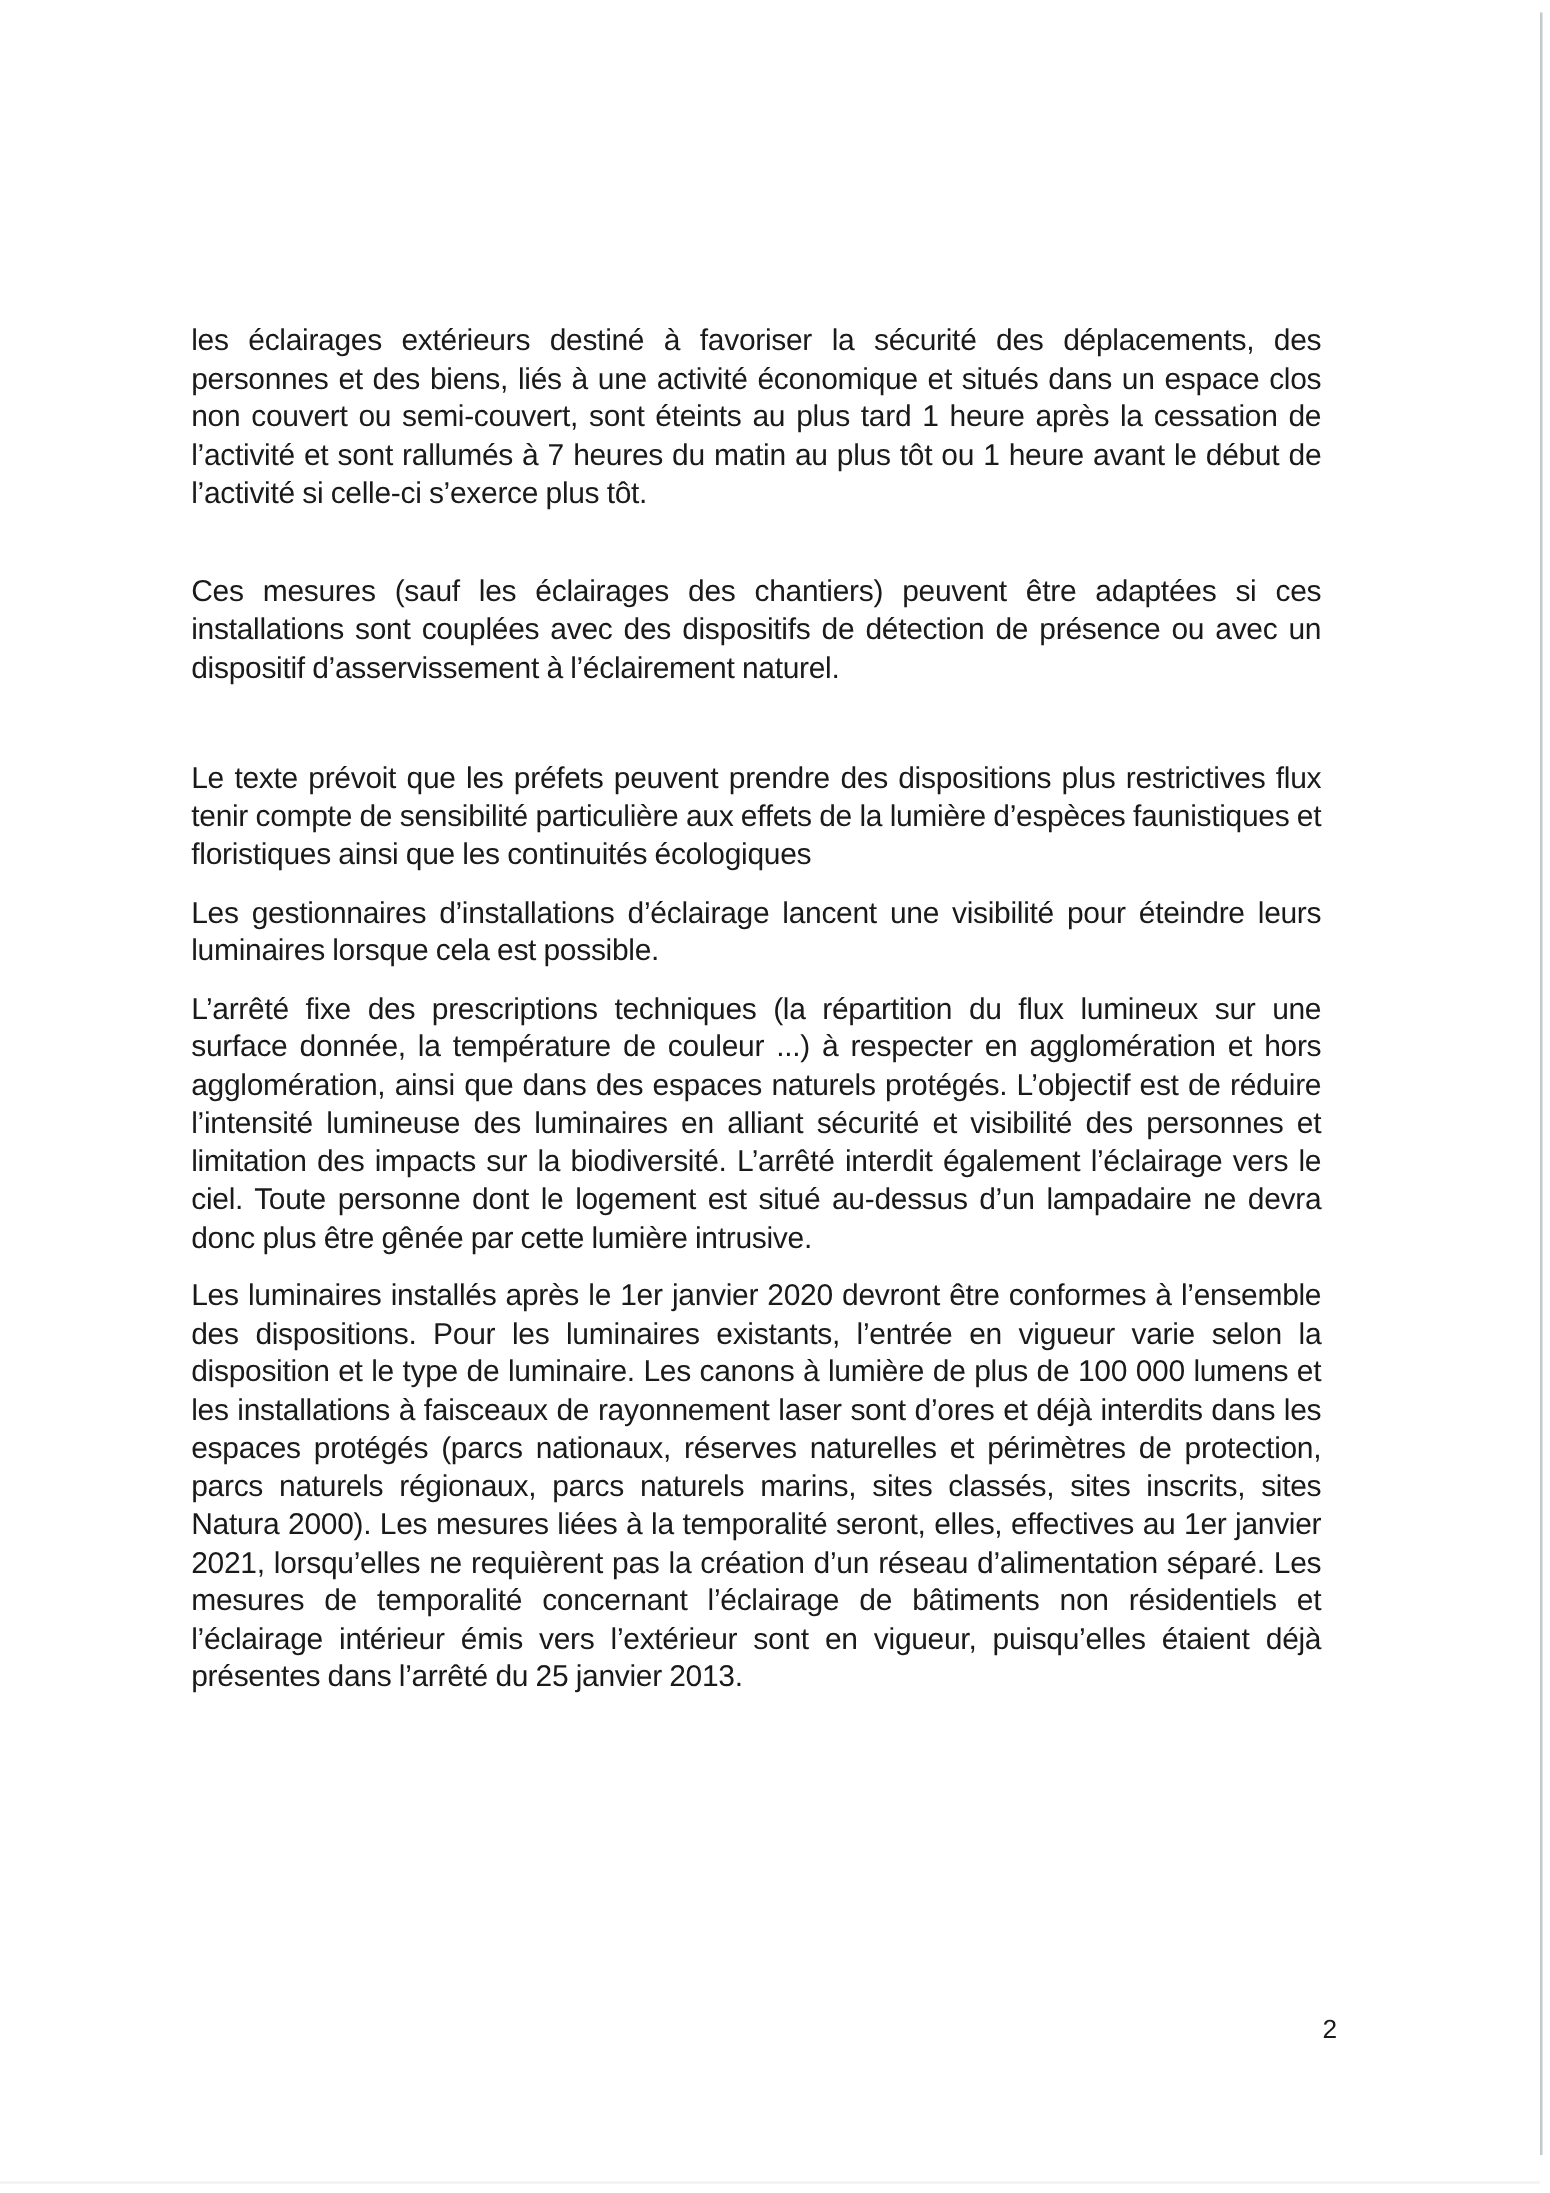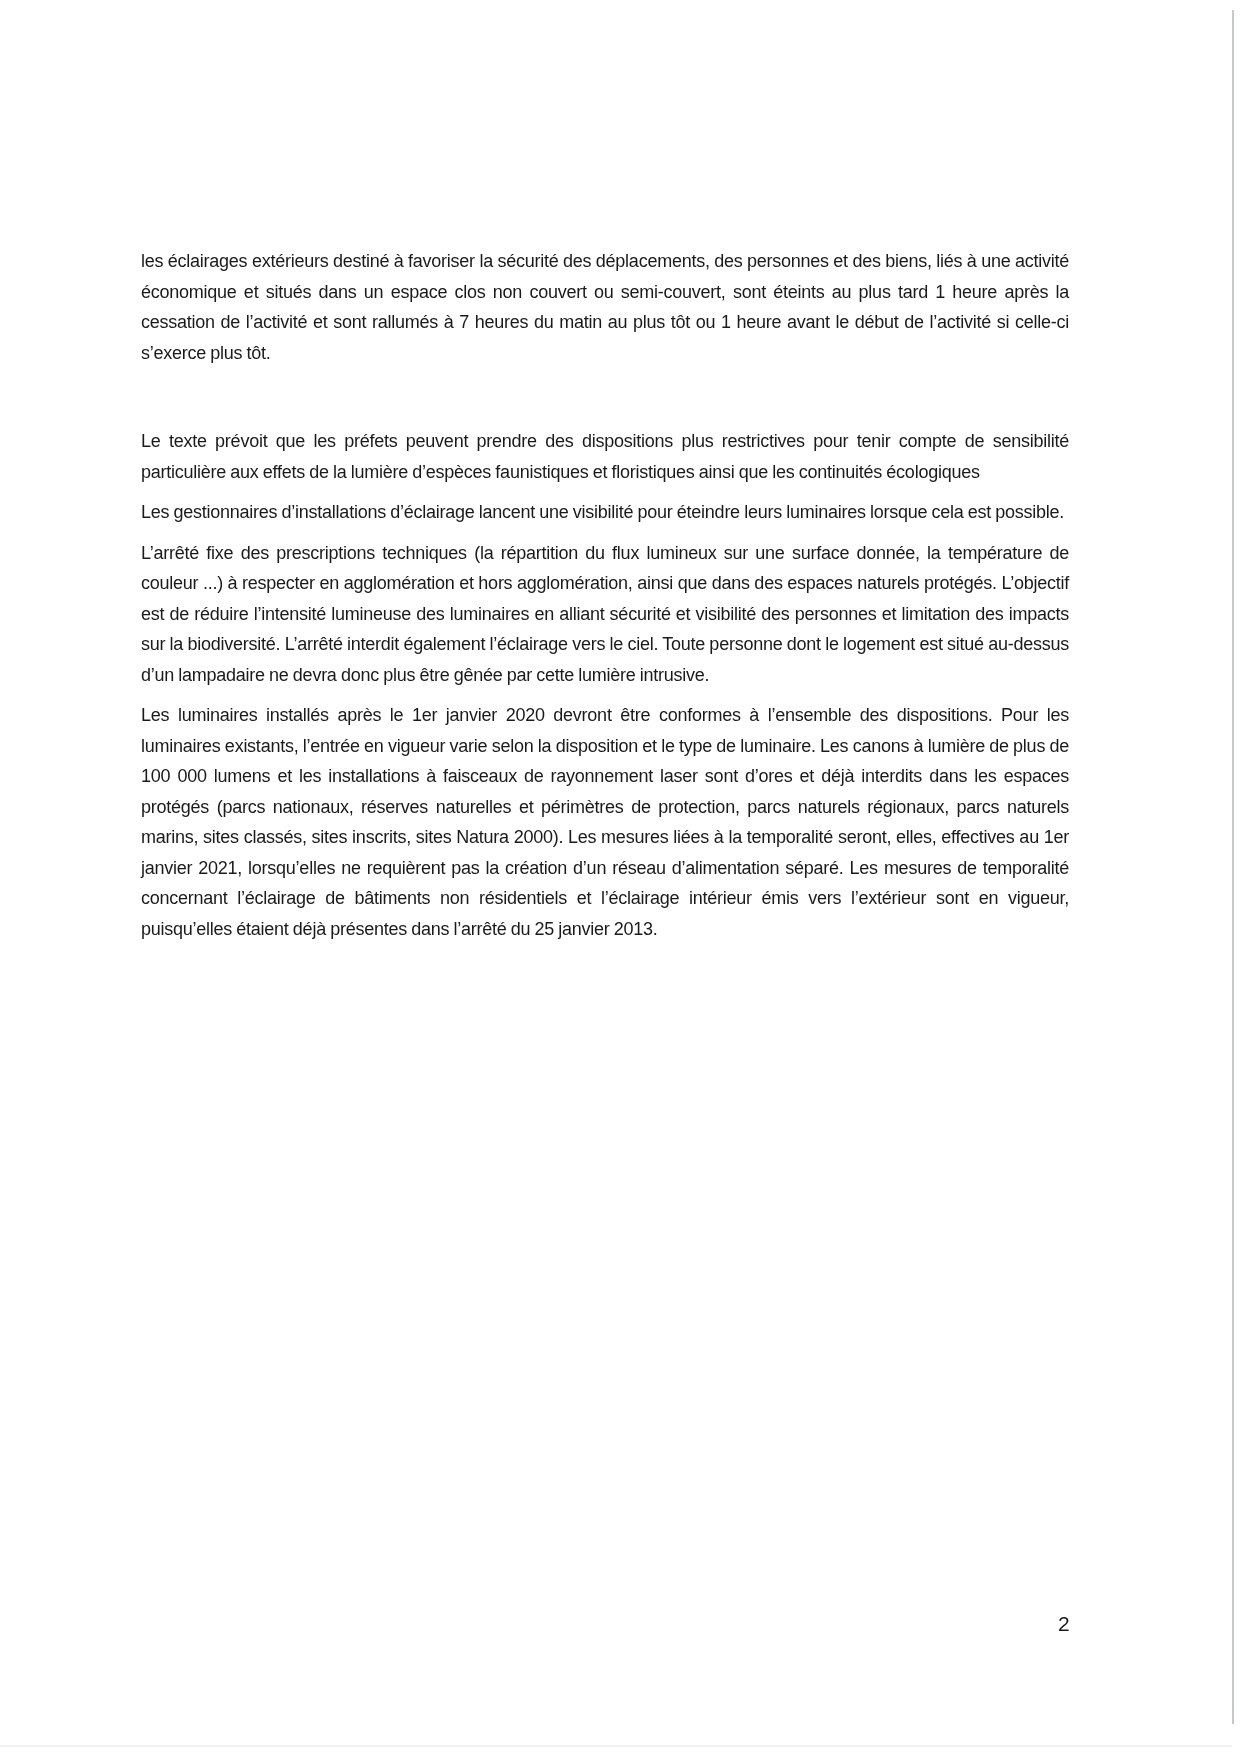--- a/index.html
+++ b/index.html
@@ -31,22 +31,22 @@
       height: 2px;
       background: #f2f2f2;
     }
     .page-body {
       position: absolute;
       left: 137px;
       top: 242px;
       width: 936px;
     }
     .para {
-      margin: 4px;
-      font-size: 18px;
+      margin: 16px;
+      font-size: 24px;
       line-height: 30.5px;
       text-align: justify;
       letter-spacing: -0.25px;
       word-spacing: -0.5px;
     }
     .p1 { }
     .p2 { margin-top: 48px; }
     .p3 { margin-top: 58px; }
     .p4 { margin-top: 10px; }
     .p5 { margin-top: 10px; }
@@ -64,19 +64,20 @@
     }
   </style>
 </head>
 <body>
 
 <div class="scan-edge"></div>
 <div class="scan-bottom"></div>
 
 <main class="page-body">
   <p class="para p1">les éclairages extérieurs destiné à favoriser la sécurité des déplacements, des personnes et des biens, liés à une activité économique et situés dans un espace clos non couvert ou semi-couvert, sont éteints au plus tard 1 heure après la cessation de l’activité et sont rallumés à 7 heures du matin au plus tôt ou 1 heure avant le début de l’activité si celle-ci s’exerce plus tôt.</p>
-  <p class="para p3">Le texte prévoit que les préfets peuvent prendre des dispositions plus restrictives pour tenir compte de sensibilité particulière aux effets de la lumière d’espèces faunistiques et floristiques ainsi que les continuités écologiques</p>
+  <p class="para p2">Ces mesures (sauf les éclairages des chantiers) peuvent être adaptées si ces installations sont couplées avec des dispositifs de détection de présence ou avec un dispositif d’asservissement à l’éclairement naturel.</p>
+  <p class="para p3">Le texte prévoit que les préfets peuvent prendre des dispositions plus restrictives flux tenir compte de sensibilité particulière aux effets de la lumière d’espèces faunistiques et floristiques ainsi que les continuités écologiques</p>
   <p class="para p6">Les gestionnaires d’installations d’éclairage lancent une visibilité pour éteindre leurs luminaires lorsque cela est possible.</p>
   <p class="para p7">L’arrêté fixe des prescriptions techniques (la répartition du flux lumineux sur une surface donnée, la température de couleur ...) à respecter en agglomération et hors agglomération, ainsi que dans des espaces naturels protégés. L’objectif est de réduire l’intensité lumineuse des luminaires en alliant sécurité et visibilité des personnes et limitation des impacts sur la biodiversité. L’arrêté interdit également l’éclairage vers le ciel. Toute personne dont le logement est situé au-dessus d’un lampadaire ne devra donc plus être gênée par cette lumière intrusive.</p>
   <p class="para p8">Les luminaires installés après le 1er janvier 2020 devront être conformes à l’ensemble des dispositions. Pour les luminaires existants, l’entrée en vigueur varie selon la disposition et le type de luminaire. Les canons à lumière de plus de 100 000 lumens et les installations à faisceaux de rayonnement laser sont d’ores et déjà interdits dans les espaces protégés (parcs nationaux, réserves naturelles et périmètres de protection, parcs naturels régionaux, parcs naturels marins, sites classés, sites inscrits, sites Natura 2000). Les mesures liées à la temporalité seront, elles, effectives au 1er janvier 2021, lorsqu’elles ne requièrent pas la création d’un réseau d’alimentation séparé. Les mesures de temporalité concernant l’éclairage de bâtiments non résidentiels et l’éclairage intérieur émis vers l’extérieur sont en vigueur, puisqu’elles étaient déjà présentes dans l’arrêté du 25 janvier 2013.</p>
 </main>
 
 <div class="page-number">2</div>
 
 </body></html>

